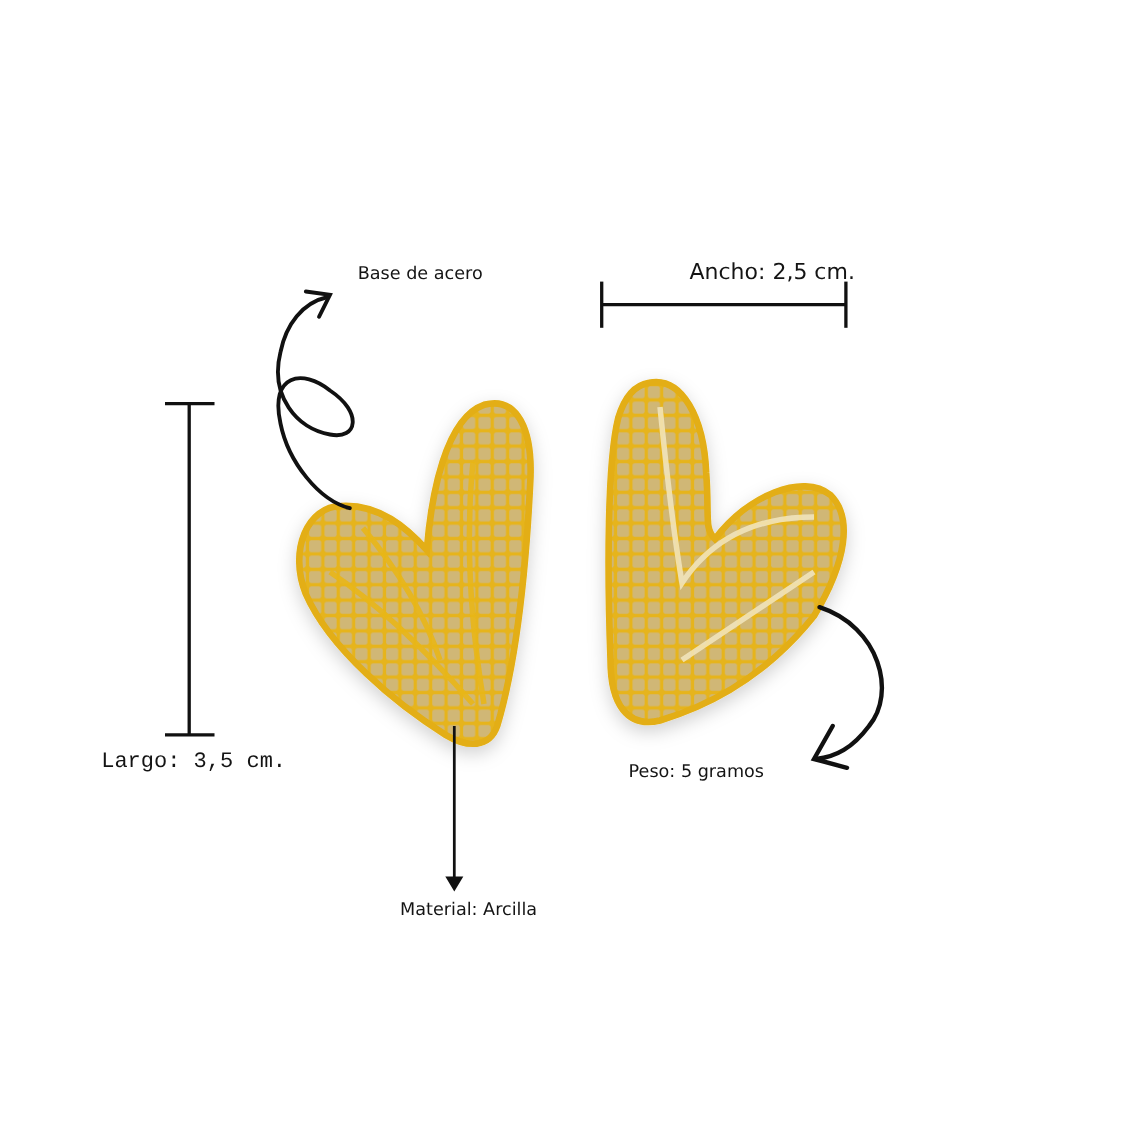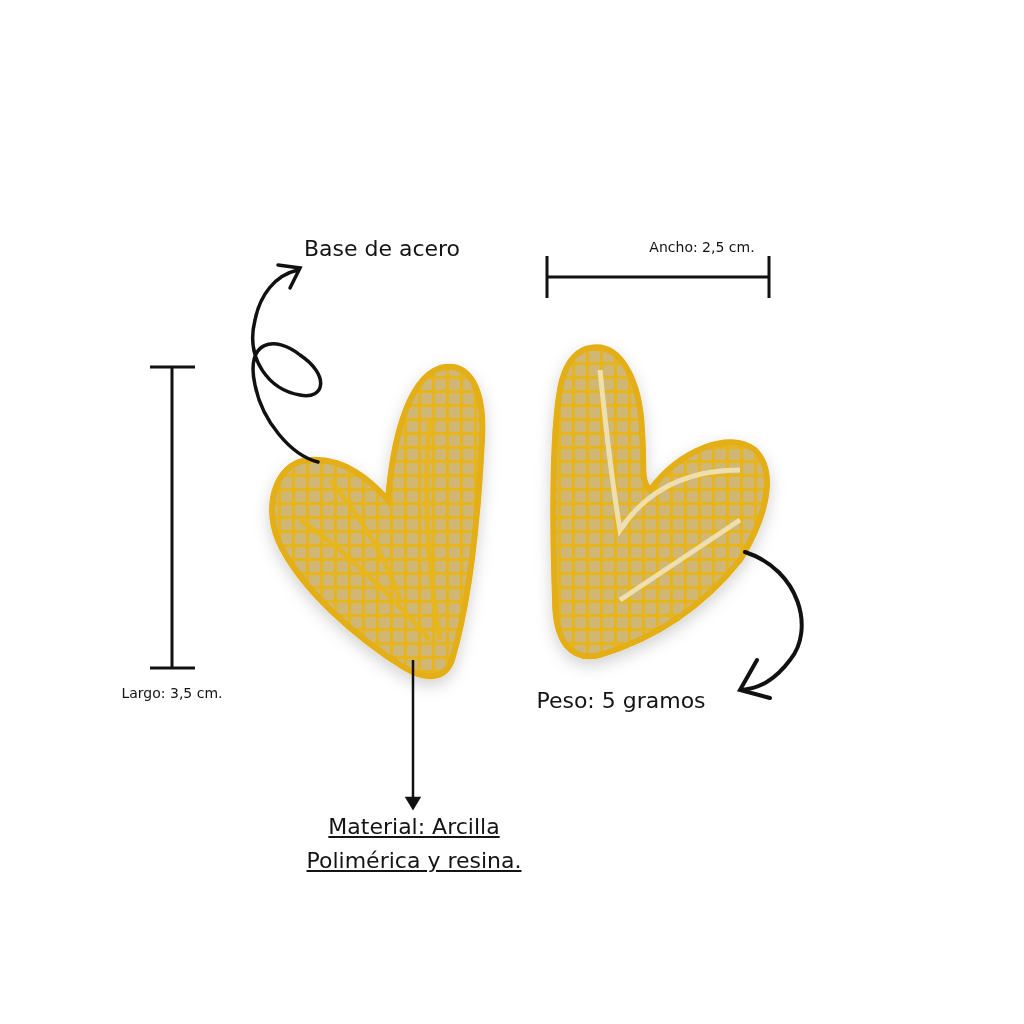--- a/index.html
+++ b/index.html
@@ -1,19 +1,19 @@
 <!DOCTYPE html>
 <html><head>
 <meta charset="utf-8">
 <style>
   html, body { margin:0; padding:0; }
   body { width:1024px; height:1024px; background:#ffffff; position:relative; overflow:hidden;
          font-family:"DejaVu Sans", sans-serif; color:#111; }
-  .label { position:absolute; text-align:center; font-size:22px; line-height:34px; color:#141414; white-space:nowrap; }
-  .label.small { font-size:14px; line-height:22px; }
+  .label { position:absolute; text-align:center; font-size:16px; line-height:34px; color:#141414; white-space:nowrap; }
+  .label.small { font-size:20px; line-height:22px; }
   svg.overlay { position:absolute; left:0; top:0; }
 </style>
 </head>
 <body>
 
 <svg class="overlay" width="1024" height="1024" viewBox="0 0 1024 1024">
   <defs>
     <pattern id="veins" width="14" height="14" patternUnits="userSpaceOnUse">
       <rect width="14" height="14" fill="#E6B41C"></rect>
       <rect x="1" y="1" width="11" height="11" rx="2" fill="#CDB886" opacity="0.85"></rect>
@@ -62,24 +62,23 @@
 </svg>
 
 <div class="label" style="left:282px; top:232px; width:200px;">
   <div>Base de acero</div>
 </div>
 
 <div class="label small" style="left:612px; top:236px; width:180px;">
   <span>Ancho: 2,5 cm.</span>
 </div>
 
-<div class="label small" style="left:92px; top:682px; width:160px;">
+<div class="label small" style="left:92px; top:682px; width:160px;font-family:Liberation Mono, monospace;">
   <span>Largo: 3,5 cm.</span>
 </div>
 
-<div class="label" style="left:516px; top:684px; width:210px;">
+<div class="label" style="left:528px; top:684px; width:210px;">
   <div>Peso: 5 gramos</div>
 </div>
 
-<div class="label" style="left:284px; top:810px; width:260px;text-decoration:underline;">
+<div class="label" style="left:296px; top:810px; width:260px;">
   <div>Material: Arcilla</div>
-  <div>Polimérica y resina.</div>
 </div>
 
 </body></html>

